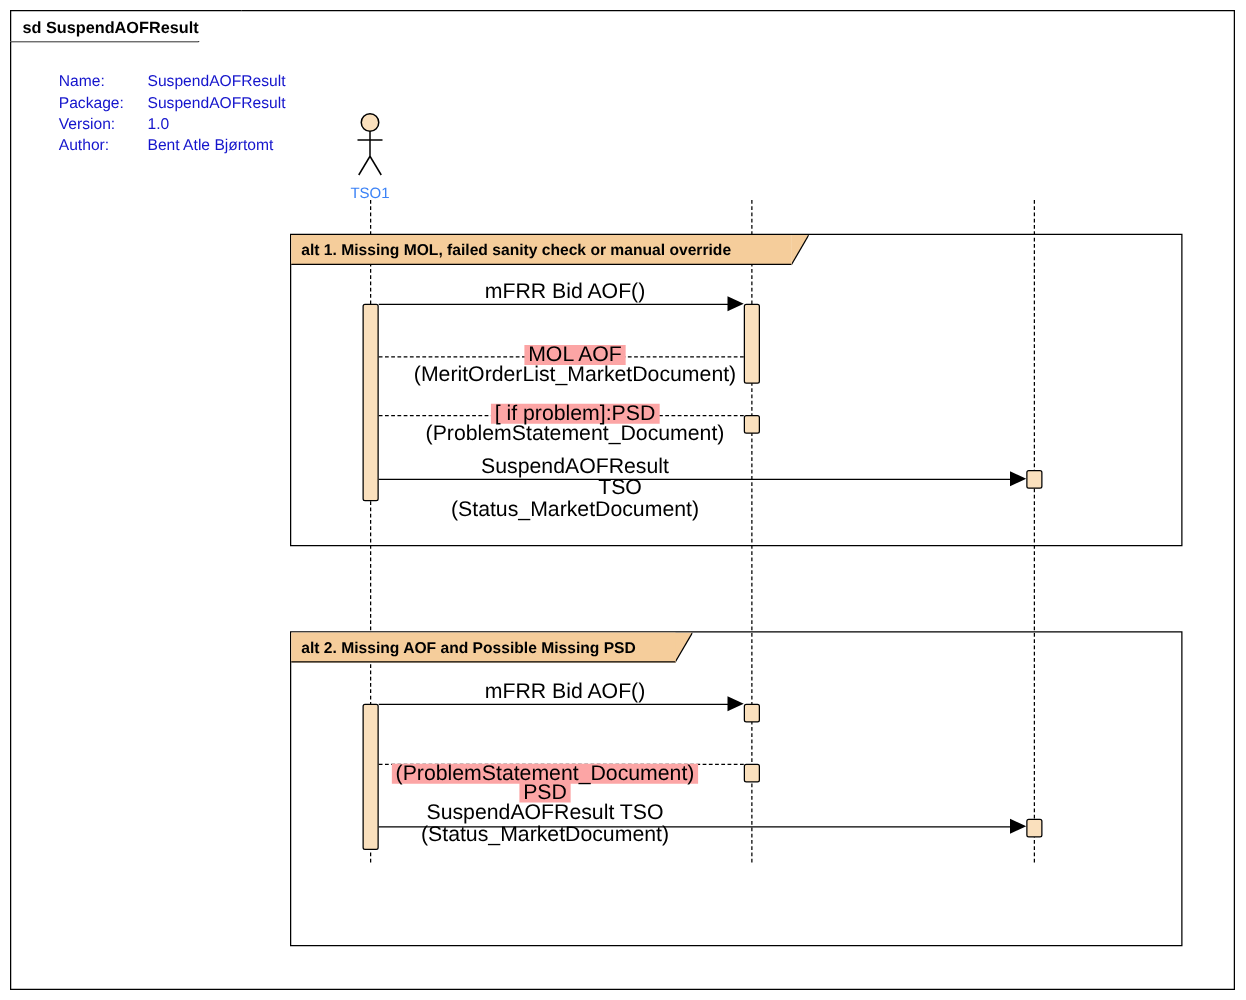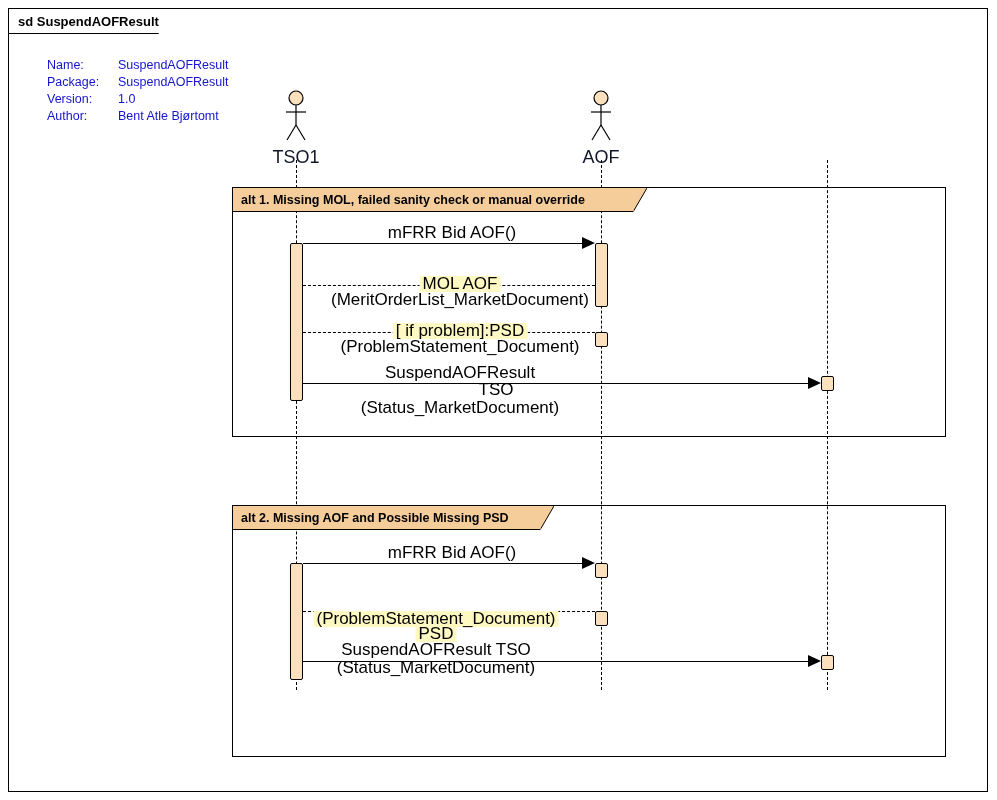--- a/index.html
+++ b/index.html
@@ -73,22 +73,22 @@
 
   
   .actor {
     position: absolute;
     width: 120px;
     text-align: center;
     transform: translateX(-60px);
   }
   .actor svg { display: block; margin: 0 auto; }
   .actor-label {
-    font-size: 18px;
-    color: #0f172a;
+    font-size: 12px;
+    color: #3b82f6;
     margin-top: 2px;
     white-space: nowrap;
   }
 
   
   .lifeline {
     position: absolute;
     width: 0;
     border-left: 1px dashed #000000;
   }
@@ -154,21 +154,21 @@
     position: absolute;
     font-size: 17px;
     color: #000000;
     text-align: center;
     white-space: nowrap;
     transform: translateX(-50%);
     background: transparent;
     z-index: 5;
     line-height: 16px;
   }
-  .msg-label.withbg { background: #fef9c3; padding: 0 3px; }
+  .msg-label.withbg { background: #fca5a5; padding: 0 3px; }
 </style>
 </head>
 <body>
 
 <div id="canvas">
 
   <div class="sd-frame"></div>
 
   <svg class="sd-tab-shape" viewBox="0 0 172 26">
     <path d="M0.5,0.5 L160.5,0.5 L171.5,0.5 L150.5,25.5 L0.5,25.5 Z" fill="#ffffff" stroke="none"></path>
@@ -199,30 +199,20 @@
     <svg width="30" height="55" viewBox="0 0 30 55">
       <circle cx="15" cy="8" r="7" fill="#fae0bd" stroke="#000" stroke-width="1.2"></circle>
       <line x1="15" y1="15" x2="15" y2="35" stroke="#000" stroke-width="1.2"></line>
       <line x1="5" y1="22" x2="25" y2="22" stroke="#000" stroke-width="1.2"></line>
       <line x1="15" y1="35" x2="6" y2="50" stroke="#000" stroke-width="1.2"></line>
       <line x1="15" y1="35" x2="24" y2="50" stroke="#000" stroke-width="1.2"></line>
     </svg>
     <div class="actor-label">TSO1</div>
   </div>
 
-  <div class="actor" style="left:601px; top:90px;">
-    <svg width="30" height="55" viewBox="0 0 30 55">
-      <circle cx="15" cy="8" r="7" fill="#fae0bd" stroke="#000" stroke-width="1.2"></circle>
-      <line x1="15" y1="15" x2="15" y2="35" stroke="#000" stroke-width="1.2"></line>
-      <line x1="5" y1="22" x2="25" y2="22" stroke="#000" stroke-width="1.2"></line>
-      <line x1="15" y1="35" x2="6" y2="50" stroke="#000" stroke-width="1.2"></line>
-      <line x1="15" y1="35" x2="24" y2="50" stroke="#000" stroke-width="1.2"></line>
-    </svg>
-    <div class="actor-label">AOF</div>
-  </div>
 
 
   <div class="lifeline" style="left:296px; top:160px; height:530px;"></div>
   <div class="lifeline" style="left:601px; top:160px; height:530px;"></div>
   <div class="lifeline" style="left:827px; top:160px; height:530px;"></div>
 
   <div class="frag" style="left:232px; top:187px; width:714px; height:250px;"></div>
   <div class="frag-tab" style="left:233px; top:188px; width:400px;">alt 1. Missing MOL, failed sanity check or manual override</div>
   <svg class="frag-tab-notch" style="left:633px; top:188px;" width="14" height="25" viewBox="0 0 14 25">
     <path d="M0,0 L14,0 L0,24 Z" fill="#f5cd9b" stroke="none"></path>

